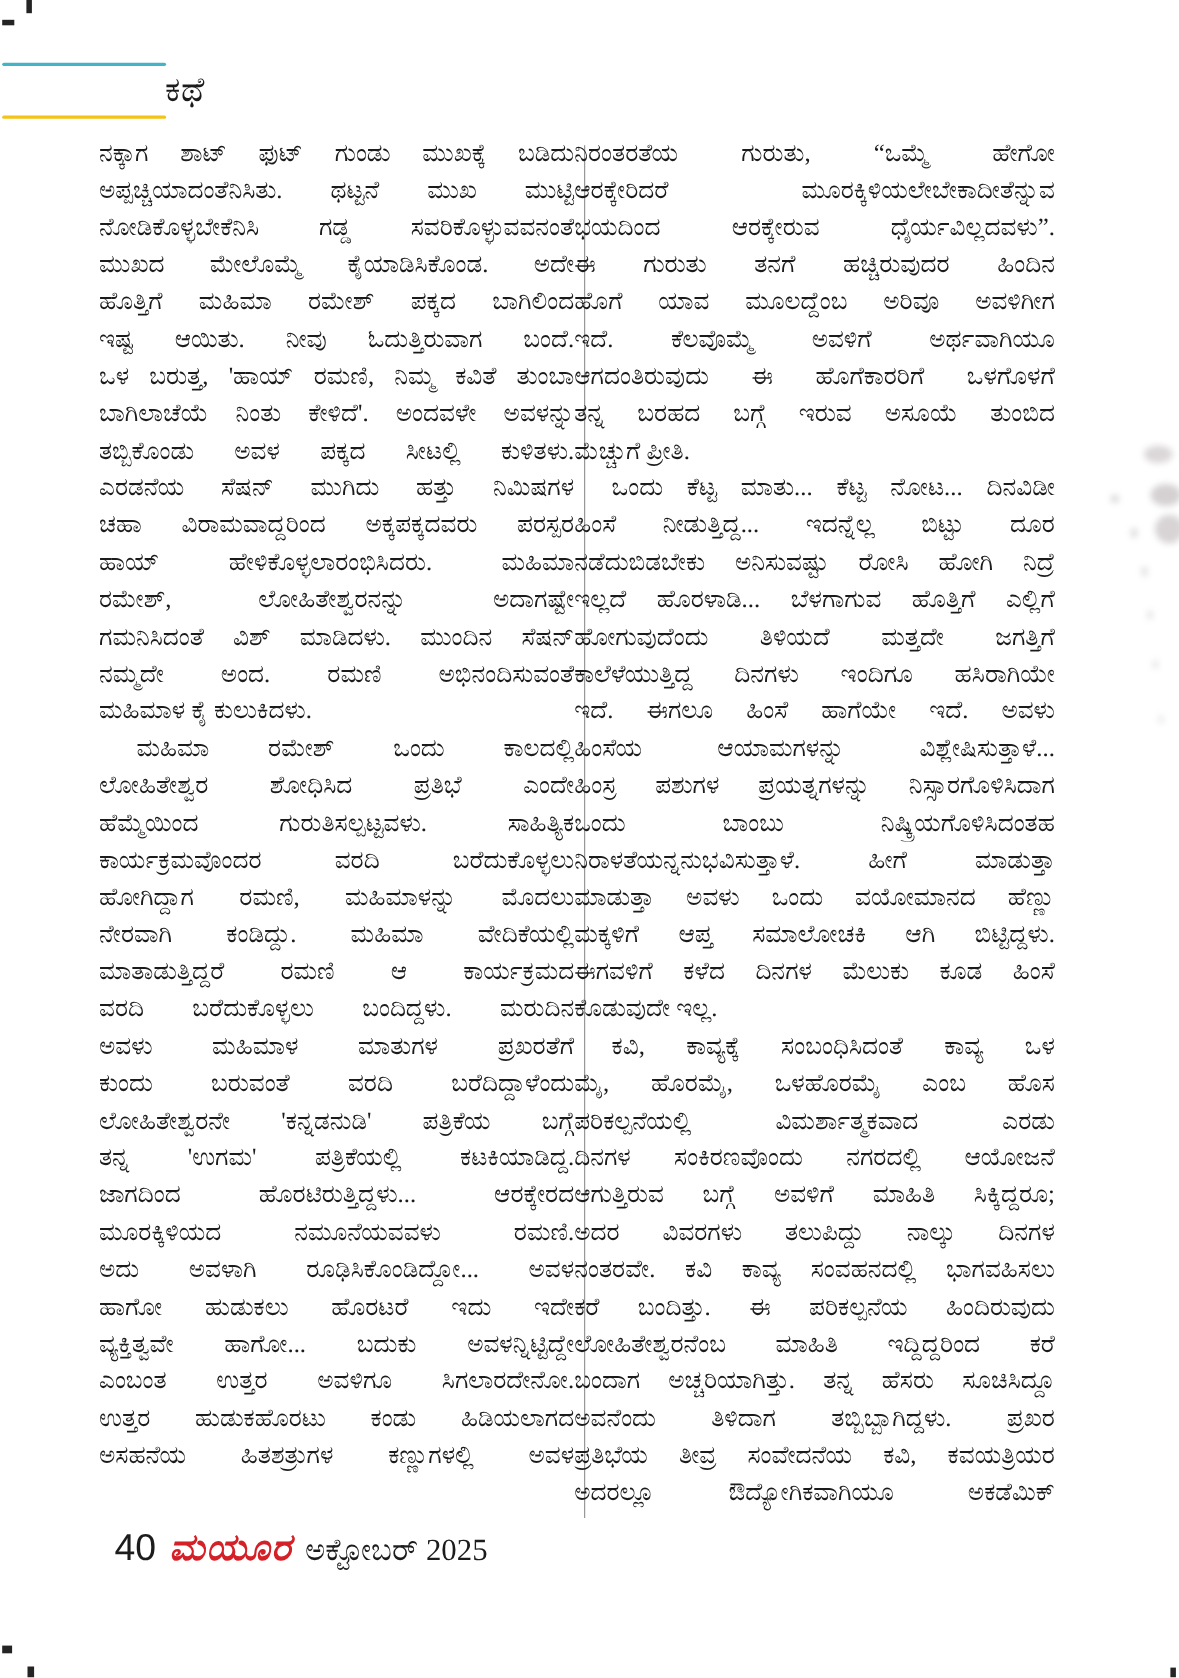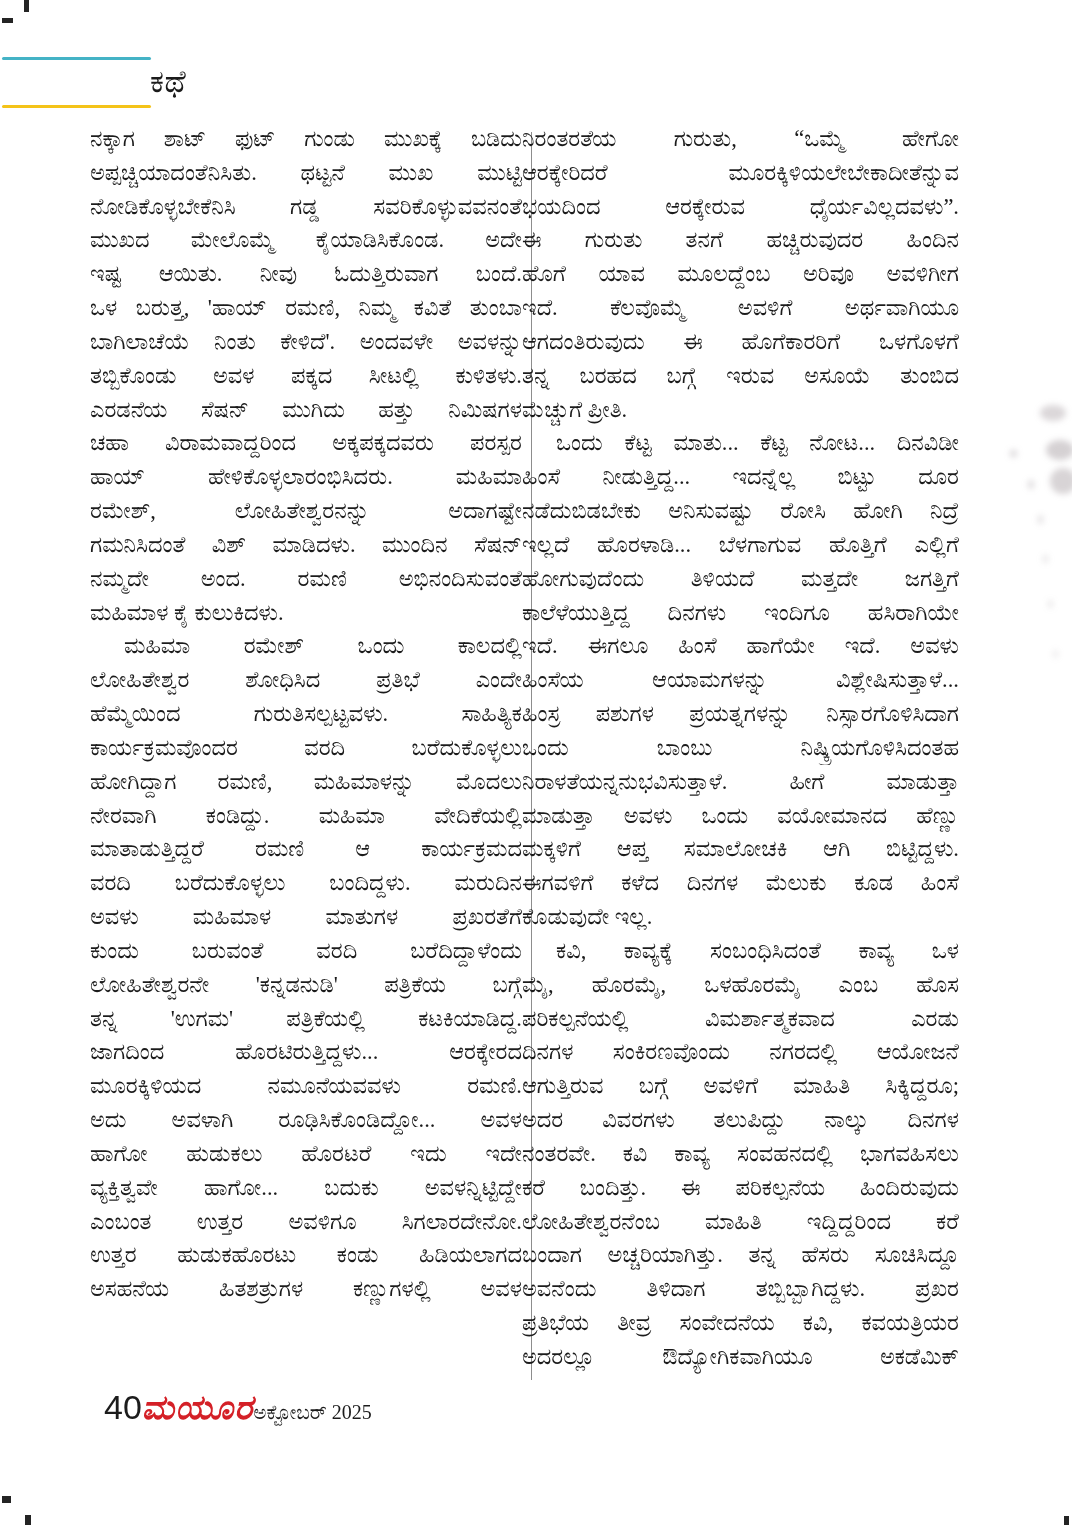--- a/index.html
+++ b/index.html
@@ -38,25 +38,25 @@
     font-size:22.5px;color:#1b1b1b;
     text-align:justify;text-align-last:justify;
     overflow:hidden;white-space:nowrap;
   }
   .line.indent{text-indent:34px;}
   .line.end{text-align-last:left;font-family:Liberation Serif, serif;}
 
   
   .footer{
     position:absolute;left:104px;top:1388px;height:40px;
-    display:flex;align-items:baseline;
+    display:flex;align-items:baseline;gap:12px;
   }
   .footer .page-number{font-size:34px;color:#1c1c1c;font-family:"Liberation Sans",sans-serif;}
   .footer .magazine-logo{font-size:34px;font-weight:bold;font-style:italic;letter-spacing:1px;}
-  .footer .issue-date{font-size:20px;color:#1c1c1c;}
+  .footer .issue-date{font-size:28px;color:#1c1c1c;}
 
   
   .smudge{position:absolute;border-radius:50%;filter:blur(3px);}
   .s1{left:1040px;top:405px;width:26px;height:16px;background:rgba(125,112,118,0.28);}
   .s2{left:1046px;top:440px;width:28px;height:20px;background:rgba(125,112,118,0.32);}
   .s3{left:1050px;top:468px;width:26px;height:26px;background:rgba(125,112,118,0.30);}
   .s4{left:1010px;top:450px;width:7px;height:7px;background:rgba(120,110,115,0.30);}
   .s5{left:1028px;top:480px;width:6px;height:9px;background:rgba(120,110,115,0.26);}
   .s6{left:1038px;top:515px;width:5px;height:9px;background:rgba(120,110,115,0.24);}
   .s7{left:1043px;top:555px;width:5px;height:8px;background:rgba(120,110,115,0.20);}
@@ -81,20 +81,21 @@
   <div class="column left">
 
       <div class="line">ನಕ್ಕಾಗ ಶಾಟ್ ಫುಟ್ ಗುಂಡು ಮುಖಕ್ಕೆ ಬಡಿದು</div>
 
       <div class="line">ಅಪ್ಪಚ್ಚಿಯಾದಂತೆನಿಸಿತು. ಥಟ್ಟನೆ ಮುಖ ಮುಟ್ಟಿ</div>
 
       <div class="line">ನೋಡಿಕೊಳ್ಳಬೇಕೆನಿಸಿ ಗಡ್ಡ ಸವರಿಕೊಳ್ಳುವವನಂತೆ</div>
 
       <div class="line">ಮುಖದ ಮೇಲೊಮ್ಮೆ ಕೈಯಾಡಿಸಿಕೊಂಡ. ಅದೇ</div>
 
+      <div class="line">ಹೊತ್ತಿಗೆ ಮಹಿಮಾ ರಮೇಶ್ ಪಕ್ಕದ ಬಾಗಿಲಿಂದ</div>
 
       <div class="line">ಇಷ್ಟ ಆಯಿತು. ನೀವು ಓದುತ್ತಿರುವಾಗ ಬಂದೆ.</div>
 
       <div class="line">ಒಳ ಬರುತ್ತ, 'ಹಾಯ್ ರಮಣಿ, ನಿಮ್ಮ ಕವಿತೆ ತುಂಬಾ</div>
 
       <div class="line">ಬಾಗಿಲಾಚೆಯೆ ನಿಂತು ಕೇಳಿದೆ'. ಅಂದವಳೇ ಅವಳನ್ನು</div>
 
       <div class="line">ತಬ್ಬಿಕೊಂಡು ಅವಳ ಪಕ್ಕದ ಸೀಟಲ್ಲಿ ಕುಳಿತಳು.</div>
 
       <div class="line">ಎರಡನೆಯ ಸೆಷನ್ ಮುಗಿದು ಹತ್ತು ನಿಮಿಷಗಳ</div>

